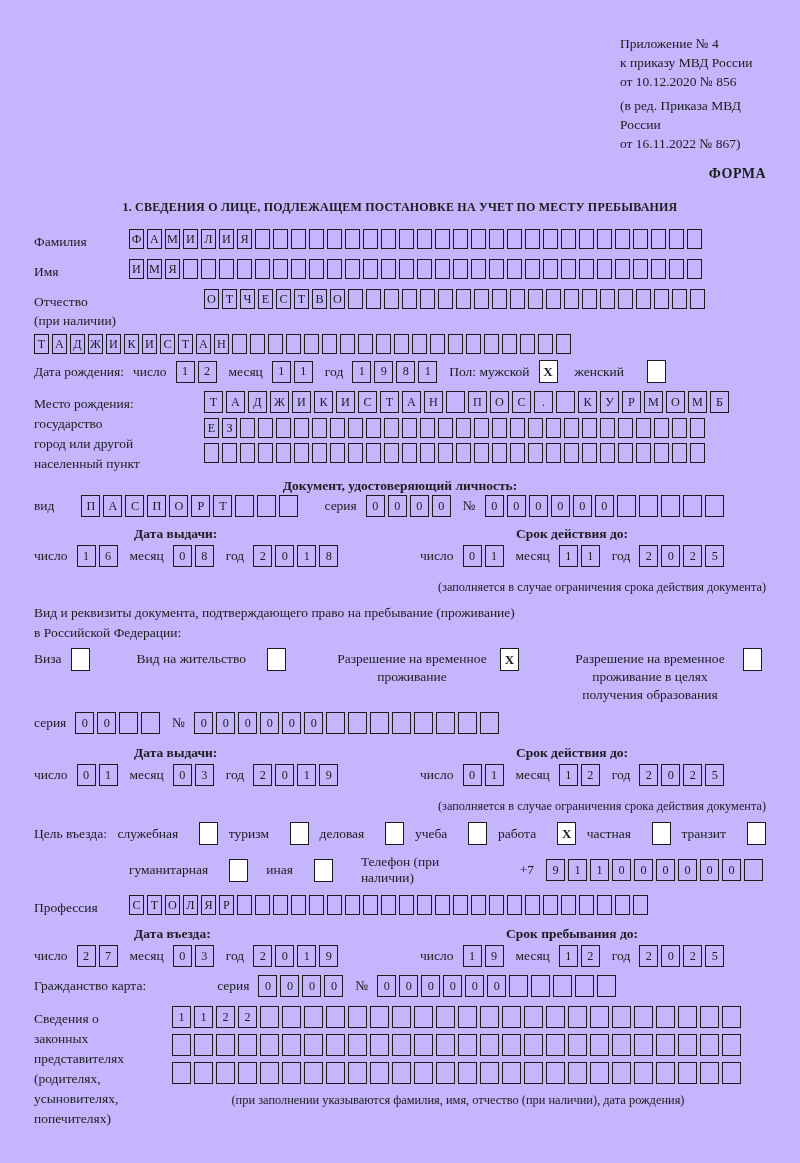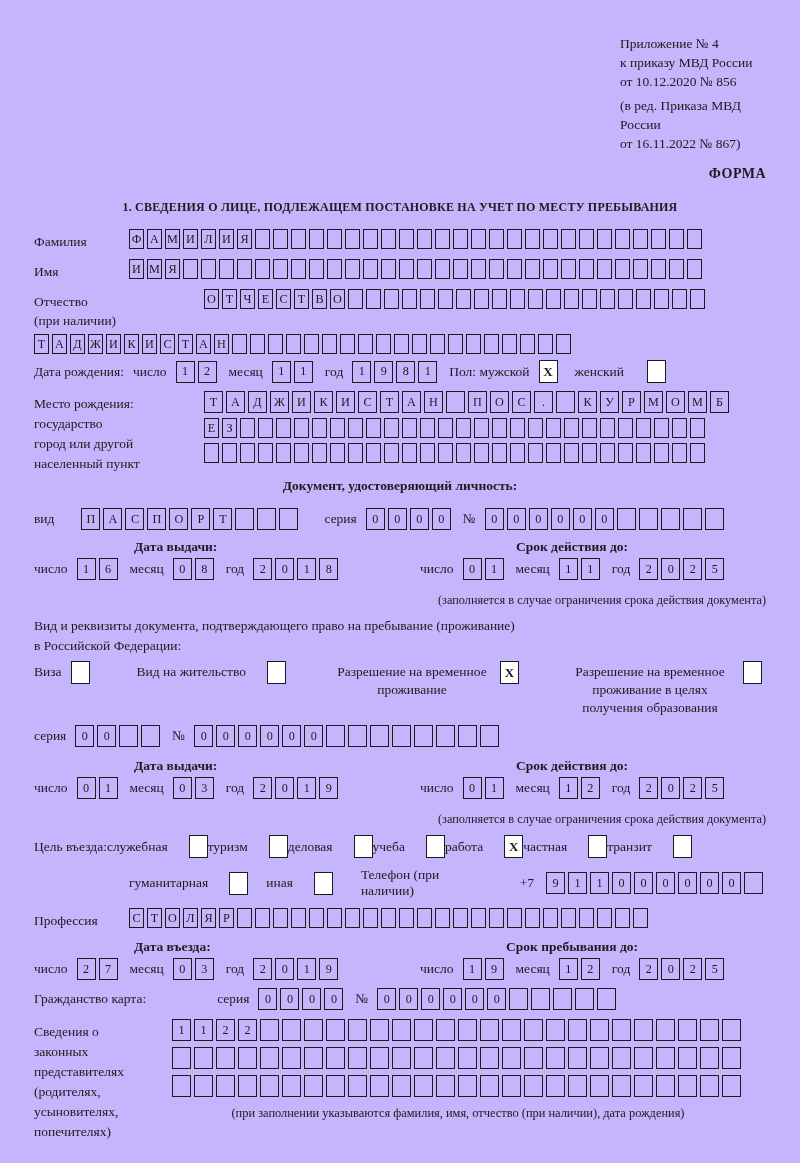--- a/index.html
+++ b/index.html
@@ -29,28 +29,28 @@
   .mb4{margin-bottom:4px;} .mb5{margin-bottom:5px;} .mb6{margin-bottom:6px;}
   .mb8{margin-bottom:8px;} .mb10{margin-bottom:10px;}
   
   .dates{display:flex;margin-bottom:2px;}
   .dcol-l{flex:0 0 47%;}
   .dcol-r{flex:1;}
   .dheading{font-weight:bold;line-height:17px;margin-bottom:3px;}
   .dheading.offs{padding-left:100px;}
   .dheading.ctr{text-align:center;}
   .note{font-size:12.3px;text-align:right;margin-top:13px;margin-bottom:8px;}
-  .bold-center{text-align:center;font-weight:bold;margin:2px 0 14px 0;}
+  .bold-center{text-align:center;font-weight:bold;margin:2px 0 1px 0;}
   
   .bp-labels div{line-height:20px;}
   .stay-opts{display:flex;justify-content:space-between;align-items:flex-start;margin-bottom:8px;padding-right:4px;}
   .opt{display:flex;align-items:flex-start;gap:9px;}
   .opt-label{line-height:18px;padding-top:2px;}
   .wrap150{width:158px;text-align:center;} .wrap165{width:168px;text-align:center;}
-  .purpose-row{display:flex;justify-content:flex-start;align-items:center;margin-bottom:9px;}
+  .purpose-row{display:flex;justify-content:space-between;align-items:center;margin-bottom:9px;}
   .pair{display:flex;align-items:center;gap:21px;}
   .phone-row{display:flex;align-items:center;gap:12px;margin-bottom:9px;padding-left:95px;}
   .reps-note{font-size:12.4px;text-align:center;margin-top:9px;}
   .intro{line-height:20px;margin-bottom:5px;}
 </style>
 </head>
 <body>
 
 <div class="page">
 

